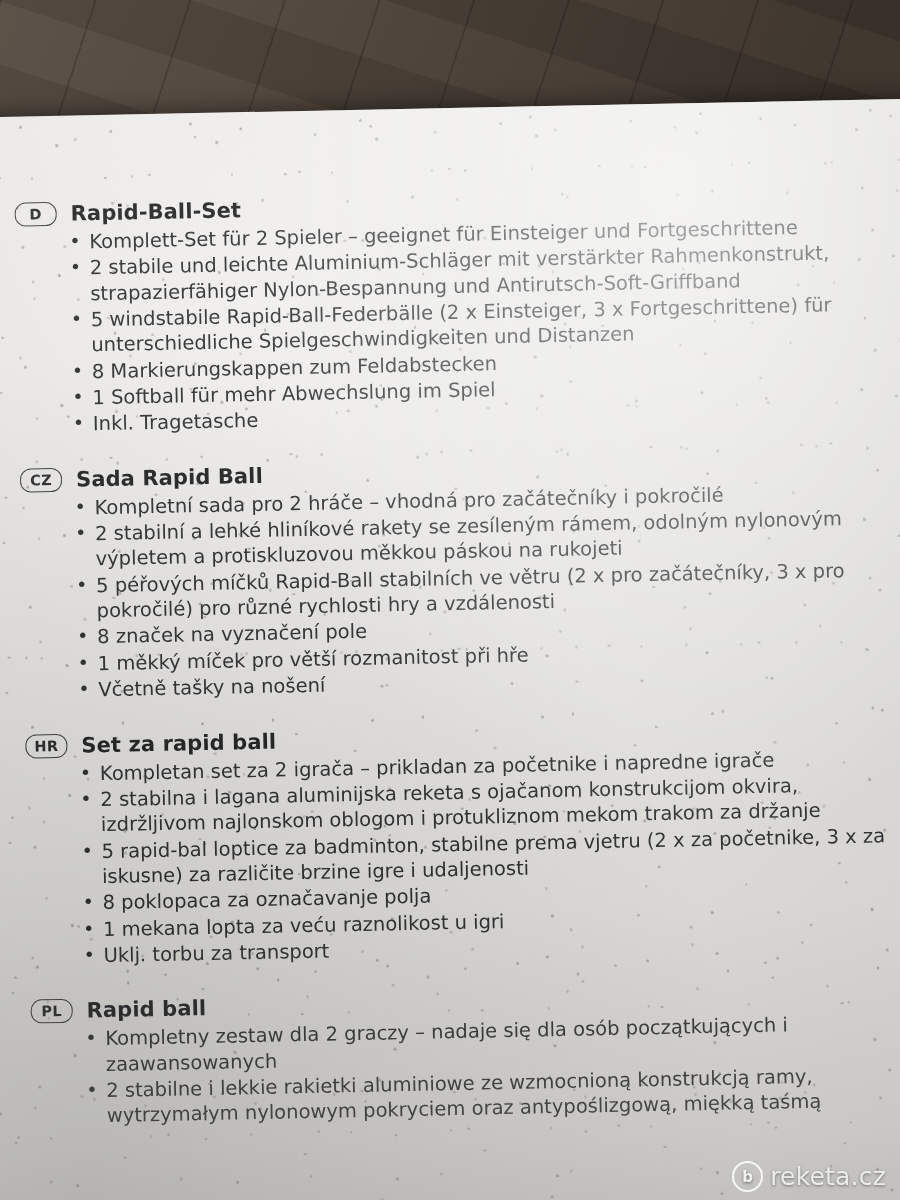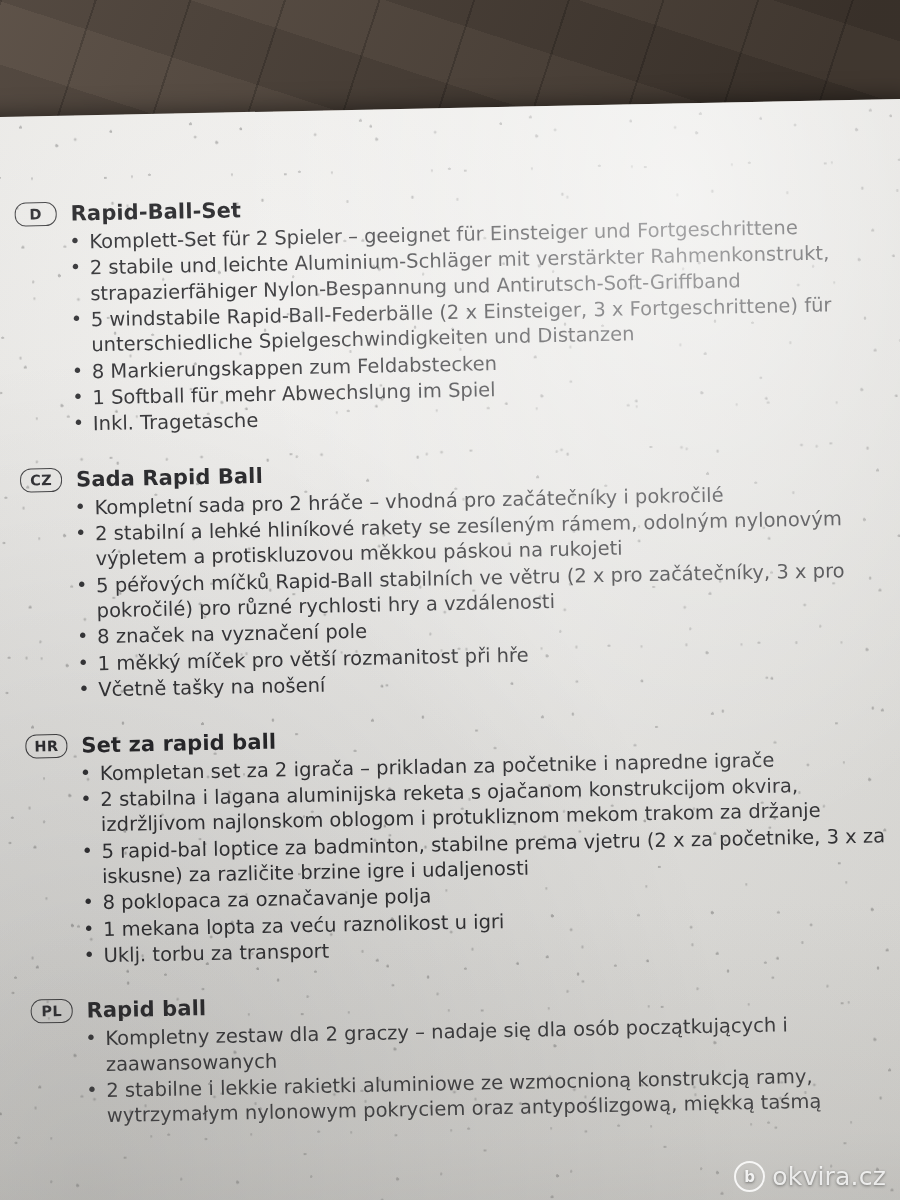--- a/index.html
+++ b/index.html
@@ -237,15 +237,15 @@
       </div>
 
     </div>
 
     <div class="shade"></div>
     <div class="focus-fade"></div>
   </div>
 
   <div class="watermark">
     <span class="wm-logo">b</span>
-    <span>okvira.cz</span>
+    <span>reketa.cz</span>
   </div>
 </div>
 
 </body></html>

